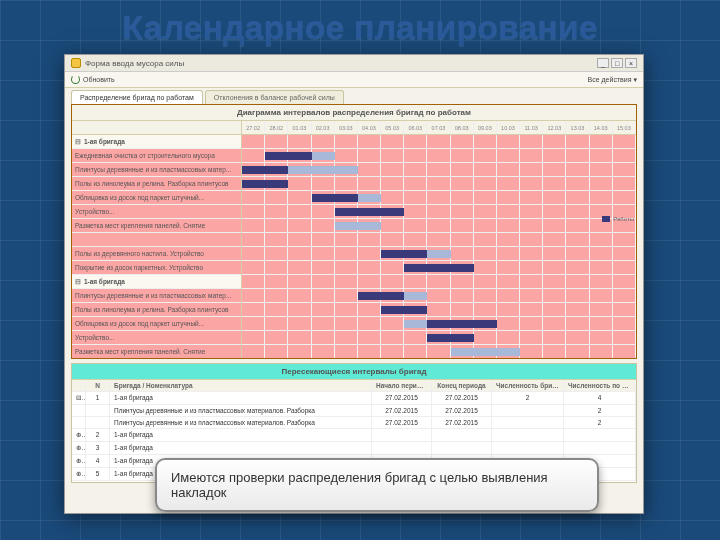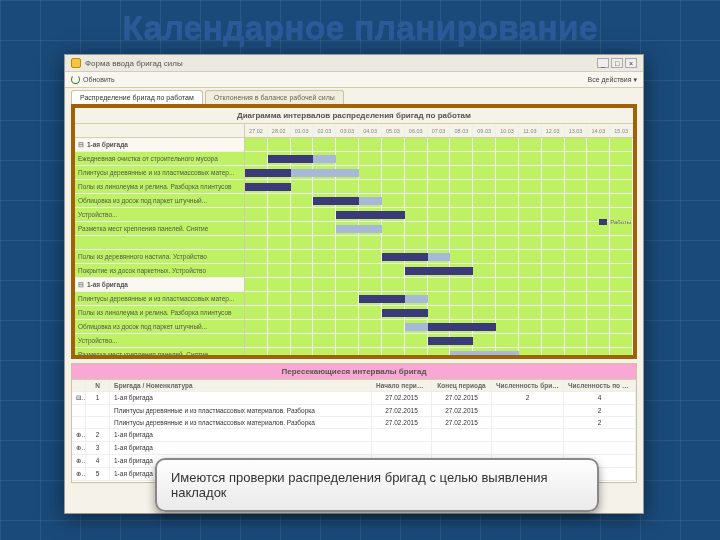--- a/index.html
+++ b/index.html
@@ -49,21 +49,21 @@
     border-bottom:1px solid #d4cfa8;
     padding:3px 6px;
     display:flex; align-items:center; justify-content:space-between;
   }
   .toolbtn { display:flex; align-items:center; gap:3px; color:#444; cursor:pointer; }
   .refresh-icon { width:9px; height:9px; border:1.5px solid #3a7a3a; border-top-color:transparent; border-radius:50%; }
   .tabstrip { display:flex; padding:2px 6px 0; gap:2px; background:#f5f2ea; }
   .tab { padding:3px 8px; border:1px solid #c8c3a0; border-bottom:none; border-radius:3px 3px 0 0; background:#f0eddc; font-size:7px; color:#666; }
   .tab.active { background:#fff; color:#333; }
   .gantt-area {
-    margin:0 6px 4px; border:4px solid #a16207; background:#bef264;
+    margin:0 6px 4px; border:1px solid #a16207; background:#fca5a5;
     height: 255px; display:flex; flex-direction:column;
   }
   .gantt-title { text-align:center; font-size:8px; font-weight:bold; padding:3px; background:#f5f2e8; border-bottom:1px solid #d4cfa8; color:#555; }
   .gantt-body { flex:1; display:flex; overflow:hidden; }
   .gantt-left { width:170px; border-right:1px solid #d4cfa8; overflow:hidden; }
   .gantt-right { flex:1; position:relative; overflow:hidden; }
   .date-header { display:flex; height:14px; border-bottom:1px solid #d4cfa8; background:#f5f2e8; }
   .date-cell { flex:1; border-right:1px solid #eee; font-size:5.5px; color:#888; display:flex; align-items:center; justify-content:center; }
   .g-row { height:14px; border-bottom:1px solid #eee; display:flex; align-items:center; padding:0 3px; font-size:6.5px; color:#555; white-space:nowrap; overflow:hidden; text-overflow:ellipsis; }
   .g-row.group { font-weight:bold; background:#faf8f0; }
@@ -73,21 +73,21 @@
   .gridcols { position:absolute; inset:14px 0 0 0; display:flex; pointer-events:none; }
   .gridcol { flex:1; border-right:1px solid #f2f2f2; }
   .bar { position:absolute; height:8px; top:3px; background:#3a3a7a; }
   .bar.light { background:#a8b8d8; }
   .legend { position:absolute; right:2px; top:95px; display:flex; align-items:center; gap:3px; font-size:6px; color:#666; }
   .legend-sw { width:8px; height:6px; background:#3a3a7a; }
   .bottom-panel {
     margin:0 6px 6px; border:1px solid #c8c3a0; background:#fff;
     height: 120px; display:flex; flex-direction:column;
   }
-  .bp-title { text-align:center; font-size:8px; font-weight:bold; padding:3px; background:#f9a8d4; border-bottom:1px solid #d4cfa8; color:#555; }
+  .bp-title { text-align:center; font-size:8px; font-weight:bold; padding:3px; background:#5eead4; border-bottom:1px solid #d4cfa8; color:#555; }
   .tbl { flex:1; overflow:hidden; }
   .tbl-head, .tbl-row { display:flex; border-bottom:1px solid #eee; }
   .tbl-head { background:#f5f2e8; font-weight:bold; color:#666; }
   .tc { padding:2px 4px; font-size:6.5px; border-right:1px solid #eee; overflow:hidden; white-space:nowrap; text-overflow:ellipsis; }
   .tc0 { width:14px; text-align:center; }
   .tc1 { width:24px; text-align:center; }
   .tc2 { flex:1; }
   .tc3, .tc4 { width:60px; text-align:center; }
   .tc5, .tc6 { width:72px; text-align:center; }
   .callout {
@@ -100,21 +100,21 @@
   }
 </style>
 </head>
 <body>
 
 <div class="slide-title">Календарное планирование</div>
 
 <div class="app-window">
   <div class="titlebar">
     <span class="icon"></span>
-    <span class="title">Форма ввода бригад силы</span>
+    <span class="title">Форма ввода мусора силы</span>
     <span class="winbtns">
       <span class="winbtn">_</span>
       <span class="winbtn">□</span>
       <span class="winbtn">×</span>
     </span>
   </div>
 
   <div class="toolbar">
     <span class="toolbtn">
       <span class="refresh-icon"></span>

